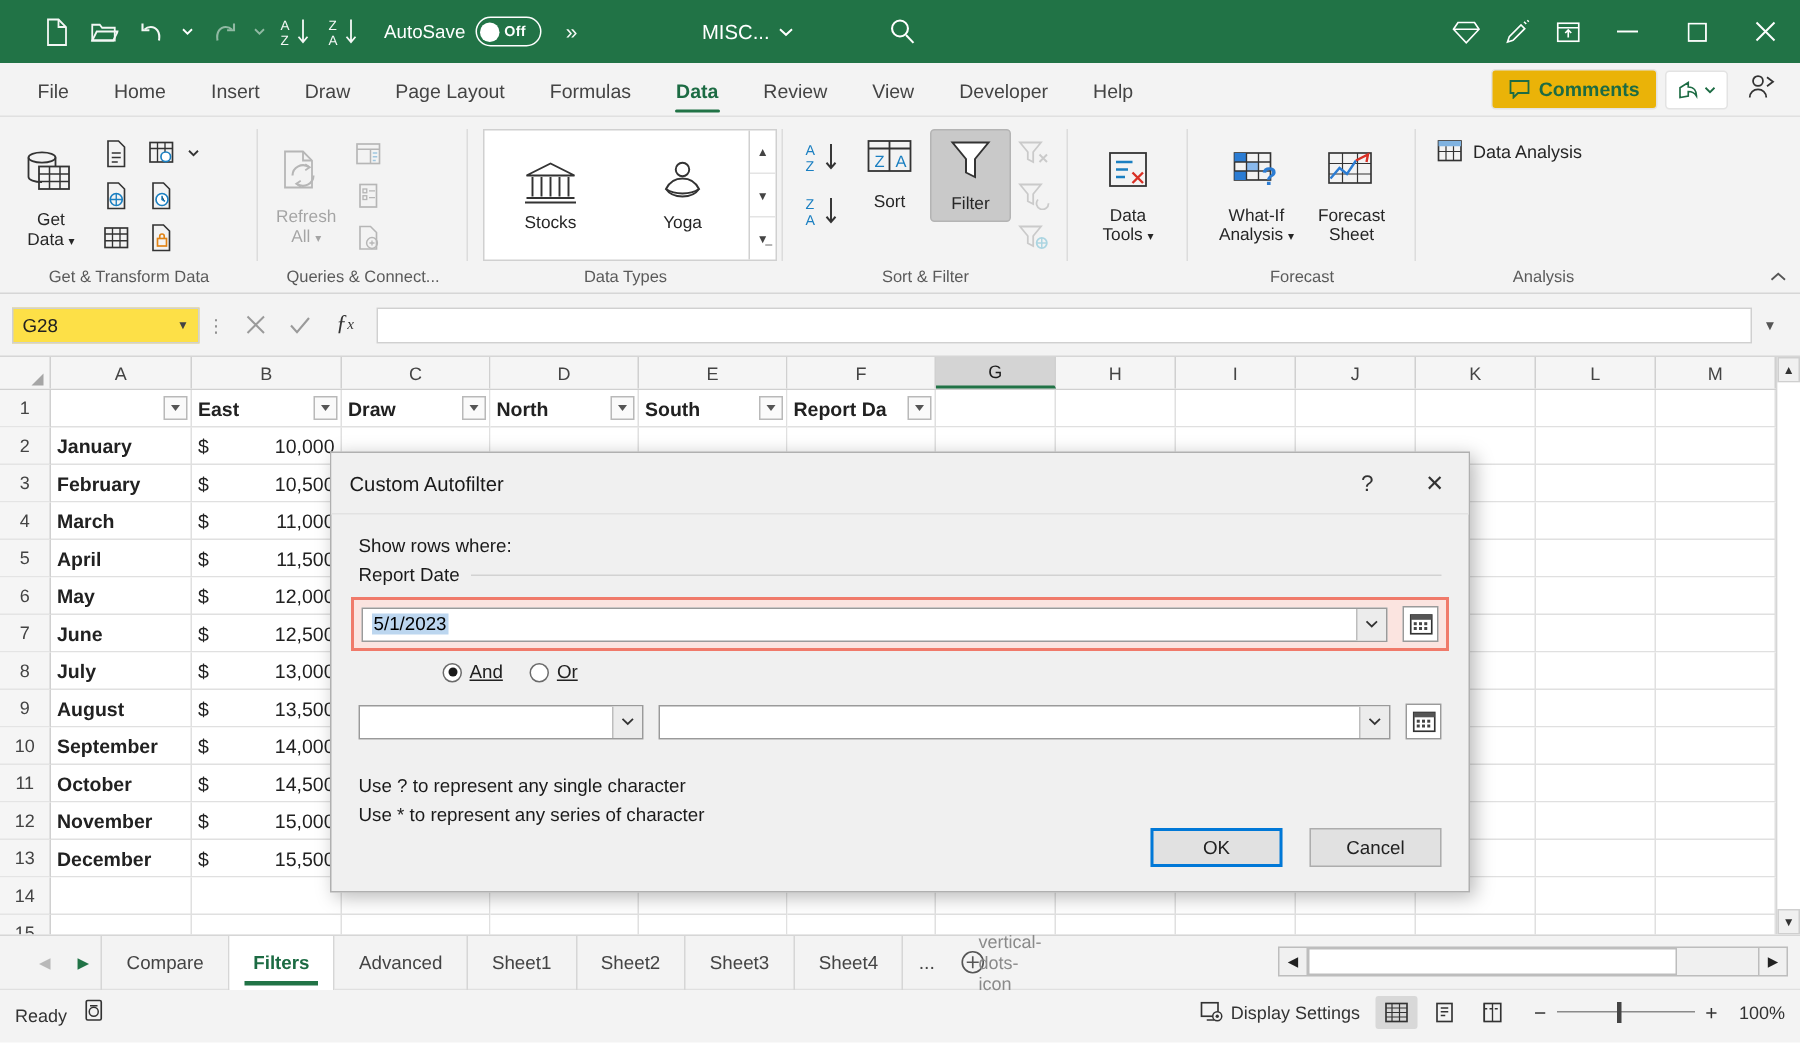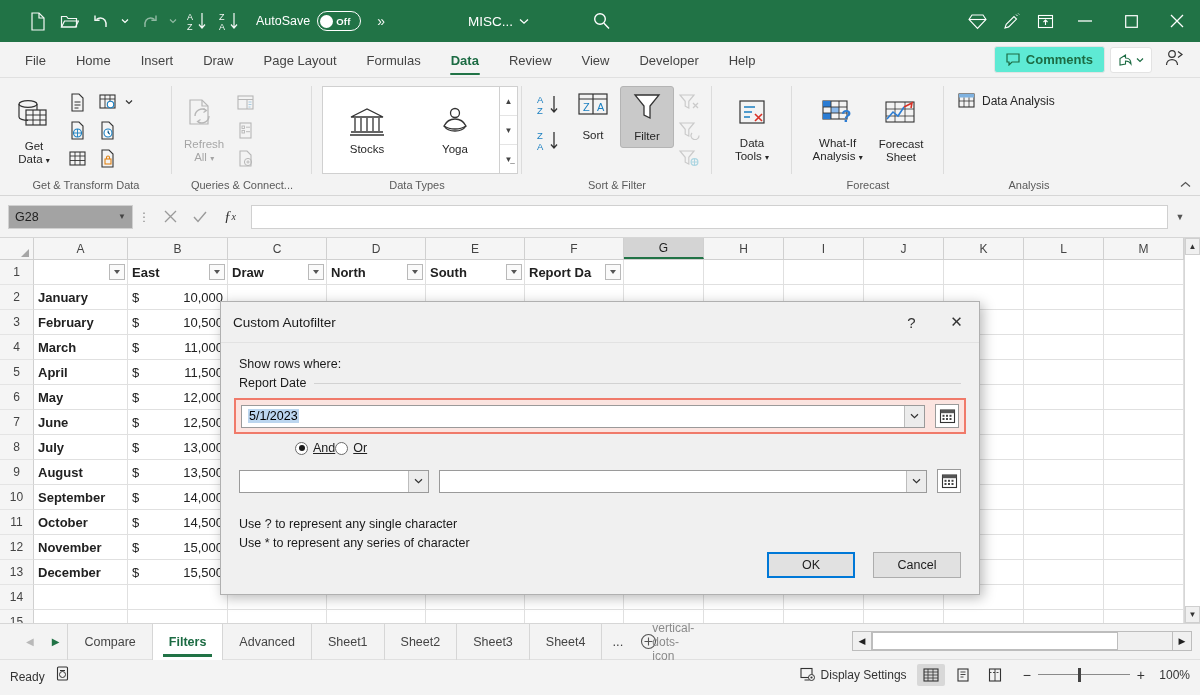--- a/index.html
+++ b/index.html
@@ -59,21 +59,21 @@
   }
   .tab:first-child { margin-left:10px; }
   .tab.active { color:#1c6b43; font-weight:600; }
   .tab.active::after {
     content:""; position:absolute; left:14px; right:14px; bottom:2px; height:2.5px;
     background:#217346; border-radius:2px;
   }
   .tab-right { position:absolute; right:8px; bottom:2px; display:flex; align-items:center; gap:5px; }
   .comments-btn {
     display:flex; align-items:center; gap:6px; padding:5px 11px; font-size:13px;
-    color:#1c6b43; font-weight:600; background:#5eead4; border:1px solid #e3e3e3;
+    color:#1c6b43; font-weight:600; background:#eab308; border:1px solid #e3e3e3;
     border-radius:3px; cursor:pointer;
   }
   .share-btn {
     display:flex; align-items:center; gap:3px; padding:5px 7px; background:#fff;
     border:1px solid #e3e3e3; border-radius:3px; cursor:pointer; color:#1c6b43;
   }
   .person-btn { padding:5px 8px; cursor:pointer; color:#333; }
 
   
   .ribbon {
@@ -131,21 +131,21 @@
     display:flex; align-items:center; gap:6px; padding:4px 7px; border-radius:3px;
     cursor:pointer; font-size:12px; color:#262626; white-space:nowrap;
   }
 
   
   .formulabar {
     height:42px; background:#f3f3f3; display:flex; align-items:center;
     padding:0 8px; gap:0; border-bottom:1px solid #d6d6d6;
   }
   .namebox {
-    width:125px; height:24px; background:#a3a3a3; border:1px solid #d0d0d0;
+    width:125px; height:24px; background:#fde047; border:1px solid #d0d0d0;
     display:flex; align-items:center; padding:0 6px; font-size:12.5px; cursor:text;
   }
   .namebox .nb-caret { margin-left:auto; font-size:8px; color:#444; }
   .fb-dots { width:22px; text-align:center; color:#8a8a8a; font-size:12px; cursor:pointer; letter-spacing:0; }
   .fb-btns { display:flex; gap:0; }
   .fb-btn {
     width:30px; height:26px; display:flex; align-items:center; justify-content:center;
     color:#9a9a9a; cursor:pointer; font-size:14px;
   }
   .fb-btn.fx { color:#333; font-style:italic; font-family:"Liberation Serif", serif; font-size:15px; }
@@ -242,21 +242,21 @@
   .vbox .sel { background:#bcd6ef; color:#000; padding:0 1px; }
   .vbox .arrow {
     margin-left:auto; width:20px; height:21px; background:#ececec; border-left:1px solid #bdbdbd;
     display:flex; align-items:center; justify-content:center; font-size:9px; color:#333; cursor:pointer;
   }
   .calbtn {
     width:24px; height:24px; border:1px solid #9a9a9a; background:#fff;
     display:flex; align-items:center; justify-content:center; cursor:pointer;
   }
 
-  .radios { display:flex; align-items:center; padding:7px 0 0 56px; }
+  .radios { display:flex; align-items:center; gap:18px; padding:7px 0 0 56px; }
   .radio { display:flex; align-items:center; gap:5px; font-size:12.5px; cursor:pointer; }
   .rdot {
     width:13px; height:13px; border-radius:50%; border:1px solid #6b6b6b; background:#fff;
     display:flex; align-items:center; justify-content:center;
   }
   .rdot.on::after { content:""; width:6px; height:6px; border-radius:50%; background:#1a1a1a; }
   .radio u { text-decoration:underline; }
 
   .hint { font-size:12.5px; color:#1a1a1a; line-height:19px; margin-top:18px; }
   .dlg-footer {

